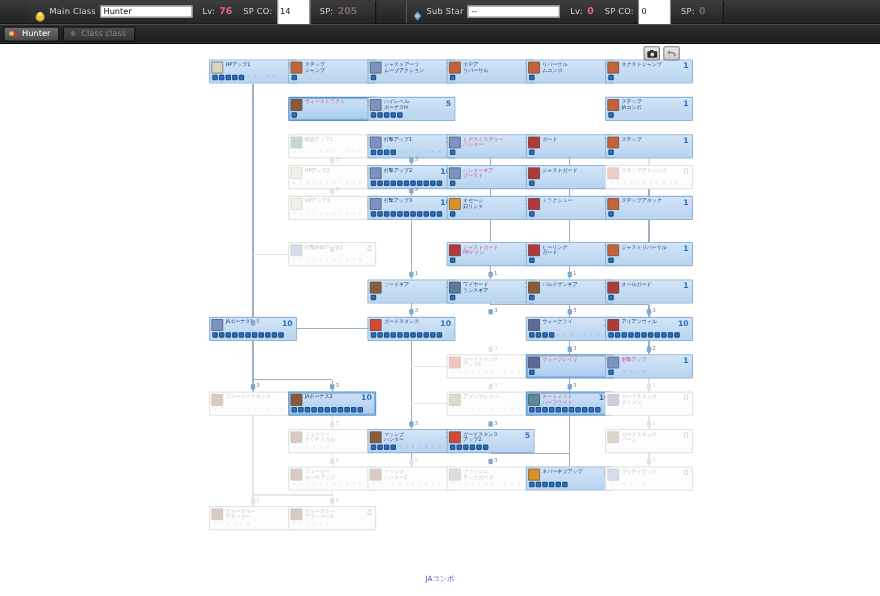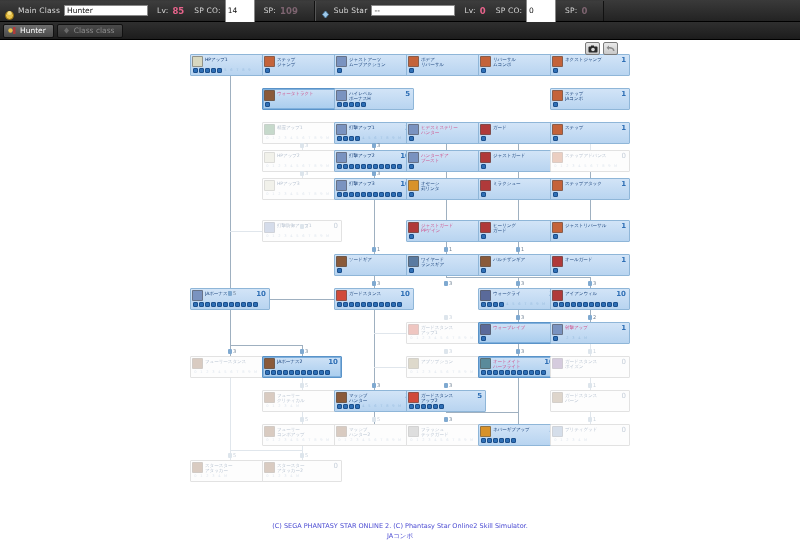--- a/index.html
+++ b/index.html
@@ -17,20 +17,21 @@
     position: absolute; left: 0; top: 0; width: 800px; height: 22px;
     background: linear-gradient(#3a3a3a, #232323);
     border-bottom: 1px solid #000;
     display: flex; align-items: center;
   }
   .classpanel {
     height: 20px; display: flex; align-items: center;
     padding: 0 6px 0 4px;
     border-right: 1px solid #111;
     background: linear-gradient(#3d3d3d, #252525);
+    margin-left: 27px;
   }
   .classpanel.sub { border-left: 1px solid #555; }
   .cp-icon { width: 11px; height: 11px; margin-right: 3px; flex: 0 0 auto; }
   .lbl {
     color: #d8d8d8; font-size: 7.5px; letter-spacing: .2px;
     margin-right: 4px; white-space: nowrap;
   }
   .txtin {
     height: 11px; width: 84px; background: #fff; border: 1px solid #888;
     font-size: 7.5px; color: #111; padding: 0 2px; line-height: 10px;
@@ -150,26 +151,26 @@
       <span class="cp-icon">
         <svg width="11" height="11" viewBox="0 0 11 11">
           <ellipse cx="5.5" cy="6.5" rx="4" ry="4" fill="#e8c24a" stroke="#8a6a10"></ellipse>
           <ellipse cx="5.5" cy="4" rx="2.2" ry="2" fill="#f4e08a"></ellipse>
         </svg>
       </span>
       <span class="lbl">Main Class</span>
       <input class="txtin" value="Hunter" style="">
       <span class="sep"></span>
       <span class="lbl">Lv:</span>
-      <span class="val">85</span>
+      <span class="val">76</span>
       <span class="lbl">SP CO:</span>
       <input class="numin" value="14" style="">
       <span class="sep"></span>
       <span class="lbl">SP:</span>
-      <span class="val grey">109</span>
+      <span class="val grey">205</span>
     </div>
 
     <div class="classpanel sub">
       <span class="cp-icon">
         <svg width="11" height="11" viewBox="0 0 11 11">
           <path d="M5.5 2 L8.5 5.5 L5.5 9 L2.5 5.5 Z" fill="#9fc8e8" stroke="#5a8ab0"></path>
         </svg>
       </span>
       <span class="lbl">Sub  Star</span>
       <input class="txtin" value="--" style="">
@@ -1213,16 +1214,15 @@
       </div>
       <div class="toolbtn">
         <svg width="10" height="8" viewBox="0 0 10 8">
           <path d="M8.5 6 C8.5 3 6 2 3 2 L3 0.5 L0.5 2.8 L3 5 L3 3.5 C5.5 3.5 7 4.2 7 6 Z" fill="#8a8a8a"></path>
         </svg>
       </div>
     </div>
   </div>
 
   <div class="footer">
-    <div>(C) SEGA  PHANTASY STAR ONLINE 2.  (C) Phantasy Star Online2 Skill Simulator.</div>
     <a href="#">JAコンボ</a>
   </div>
 </div>
 
 </body></html>

